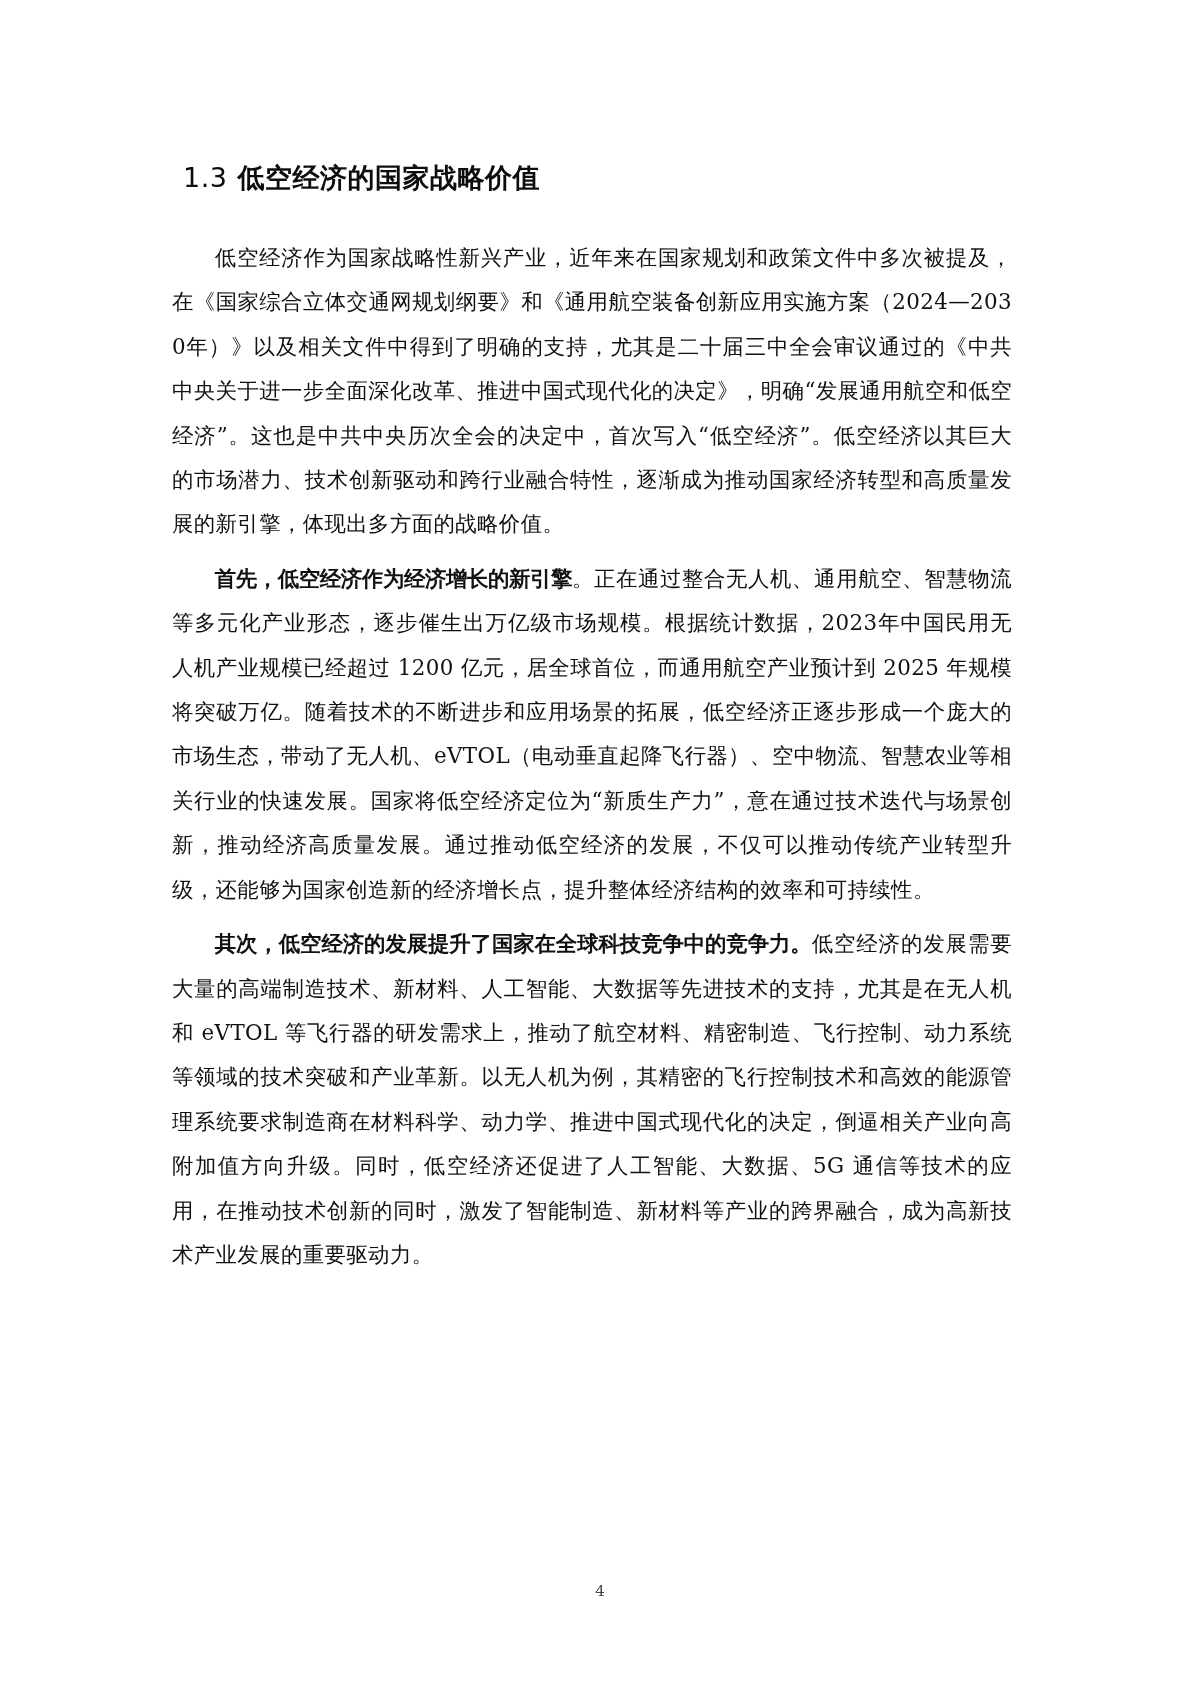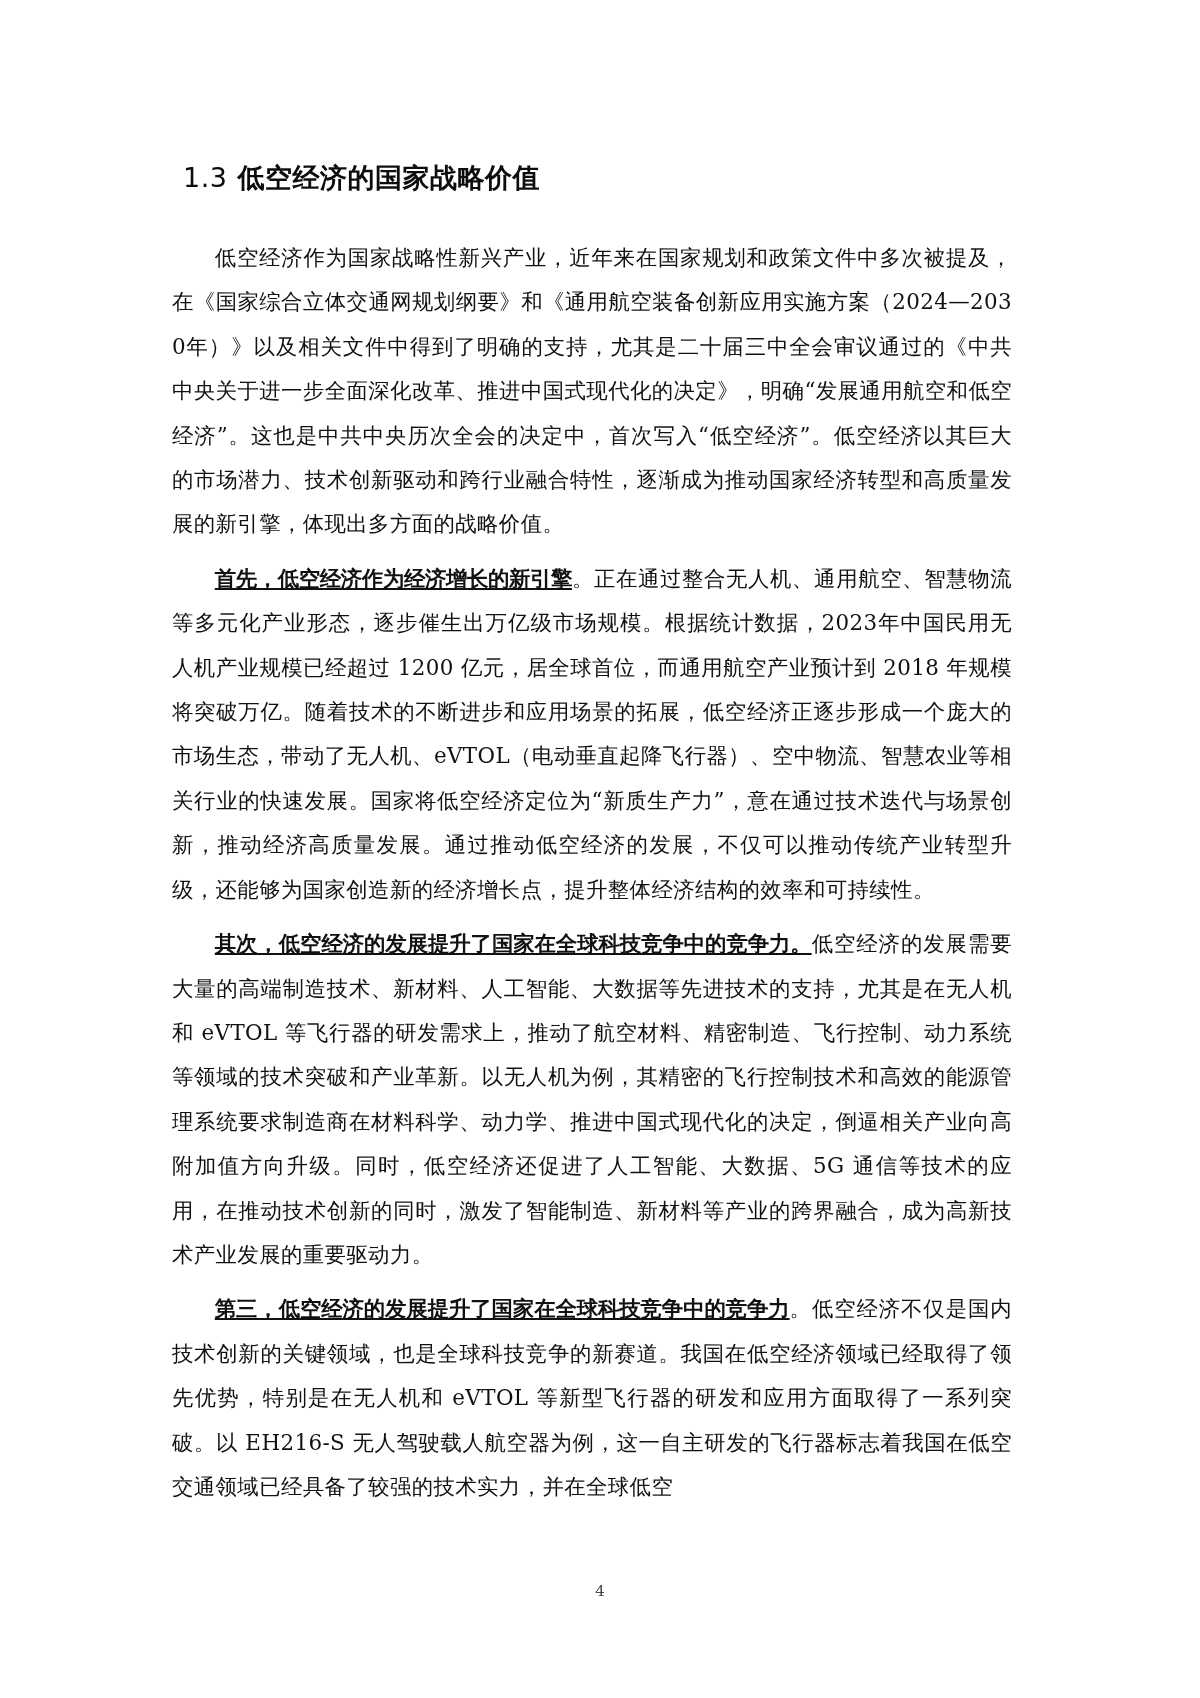--- a/index.html
+++ b/index.html
@@ -52,21 +52,20 @@
       text-indent: 2em;
       text-align: justify;
       text-align-last: left;
       letter-spacing: 0.4px;
       word-break: break-all;
     }
     .para b {
       font-family: "DejaVu Sans", "Liberation Sans", sans-serif;
       font-weight: bold;
       letter-spacing: -0.6px;
-      text-decoration: underline;
     }
     .page-number {
       position: absolute;
       left: 0;
       width: 1200px;
       top: 1582px;
       text-align: center;
       font-size: 15px;
       color: #444;
     }
@@ -74,21 +73,20 @@
 </head>
 <body>
 
 <div class="page">
 
   <h2 class="heading"><span class="num">1.3</span><span>低空经济的国家战略价值</span></h2>
 
   <div class="body">
     <p class="para"><b></b><span>低空经济作为国家战略性新兴产业，近年来在国家规划和政策文件中多次被提及，在《国家综合立体交通网规划纲要》和《通用航空装备创新应用实施方案（2024—2030年）》以及相关文件中得到了明确的支持，尤其是二十届三中全会审议通过的《中共中央关于进一步全面深化改革、推进中国式现代化的决定》，明确“发展通用航空和低空经济”。这也是中共中央历次全会的决定中，首次写入“低空经济”。低空经济以其巨大的市场潜力、技术创新驱动和跨行业融合特性，逐渐成为推动国家经济转型和高质量发展的新引擎，体现出多方面的战略价值。</span></p>
 
-    <p class="para"><b>首先，低空经济作为经济增长的新引擎</b><span>。正在通过整合无人机、通用航空、智慧物流等多元化产业形态，逐步催生出万亿级市场规模。根据统计数据，2023年中国民用无人机产业规模已经超过 1200 亿元，居全球首位，而通用航空产业预计到 2018 年规模将突破万亿。随着技术的不断进步和应用场景的拓展，低空经济正逐步形成一个庞大的市场生态，带动了无人机、eVTOL（电动垂直起降飞行器）、空中物流、智慧农业等相关行业的快速发展。国家将低空经济定位为“新质生产力”，意在通过技术迭代与场景创新，推动经济高质量发展。通过推动低空经济的发展，不仅可以推动传统产业转型升级，还能够为国家创造新的经济增长点，提升整体经济结构的效率和可持续性。</span></p>
+    <p class="para"><b>首先，低空经济作为经济增长的新引擎</b><span>。正在通过整合无人机、通用航空、智慧物流等多元化产业形态，逐步催生出万亿级市场规模。根据统计数据，2023年中国民用无人机产业规模已经超过 1200 亿元，居全球首位，而通用航空产业预计到 2025 年规模将突破万亿。随着技术的不断进步和应用场景的拓展，低空经济正逐步形成一个庞大的市场生态，带动了无人机、eVTOL（电动垂直起降飞行器）、空中物流、智慧农业等相关行业的快速发展。国家将低空经济定位为“新质生产力”，意在通过技术迭代与场景创新，推动经济高质量发展。通过推动低空经济的发展，不仅可以推动传统产业转型升级，还能够为国家创造新的经济增长点，提升整体经济结构的效率和可持续性。</span></p>
 
     <p class="para"><b>其次，低空经济的发展提升了国家在全球科技竞争中的竞争力。</b><span>低空经济的发展需要大量的高端制造技术、新材料、人工智能、大数据等先进技术的支持，尤其是在无人机和 eVTOL 等飞行器的研发需求上，推动了航空材料、精密制造、飞行控制、动力系统等领域的技术突破和产业革新。以无人机为例，其精密的飞行控制技术和高效的能源管理系统要求制造商在材料科学、动力学、推进中国式现代化的决定，倒逼相关产业向高附加值方向升级。同时，低空经济还促进了人工智能、大数据、5G 通信等技术的应用，在推动技术创新的同时，激发了智能制造、新材料等产业的跨界融合，成为高新技术产业发展的重要驱动力。</span></p>
 
-    <p class="para"><b>第三，低空经济的发展提升了国家在全球科技竞争中的竞争力</b><span>。低空经济不仅是国内技术创新的关键领域，也是全球科技竞争的新赛道。我国在低空经济领域已经取得了领先优势，特别是在无人机和 eVTOL 等新型飞行器的研发和应用方面取得了一系列突破。以 EH216-S 无人驾驶载人航空器为例，这一自主研发的飞行器标志着我国在低空交通领域已经具备了较强的技术实力，并在全球低空</span></p>
   </div>
 
   <div class="page-number">4</div>
 </div>
 
 </body></html>

